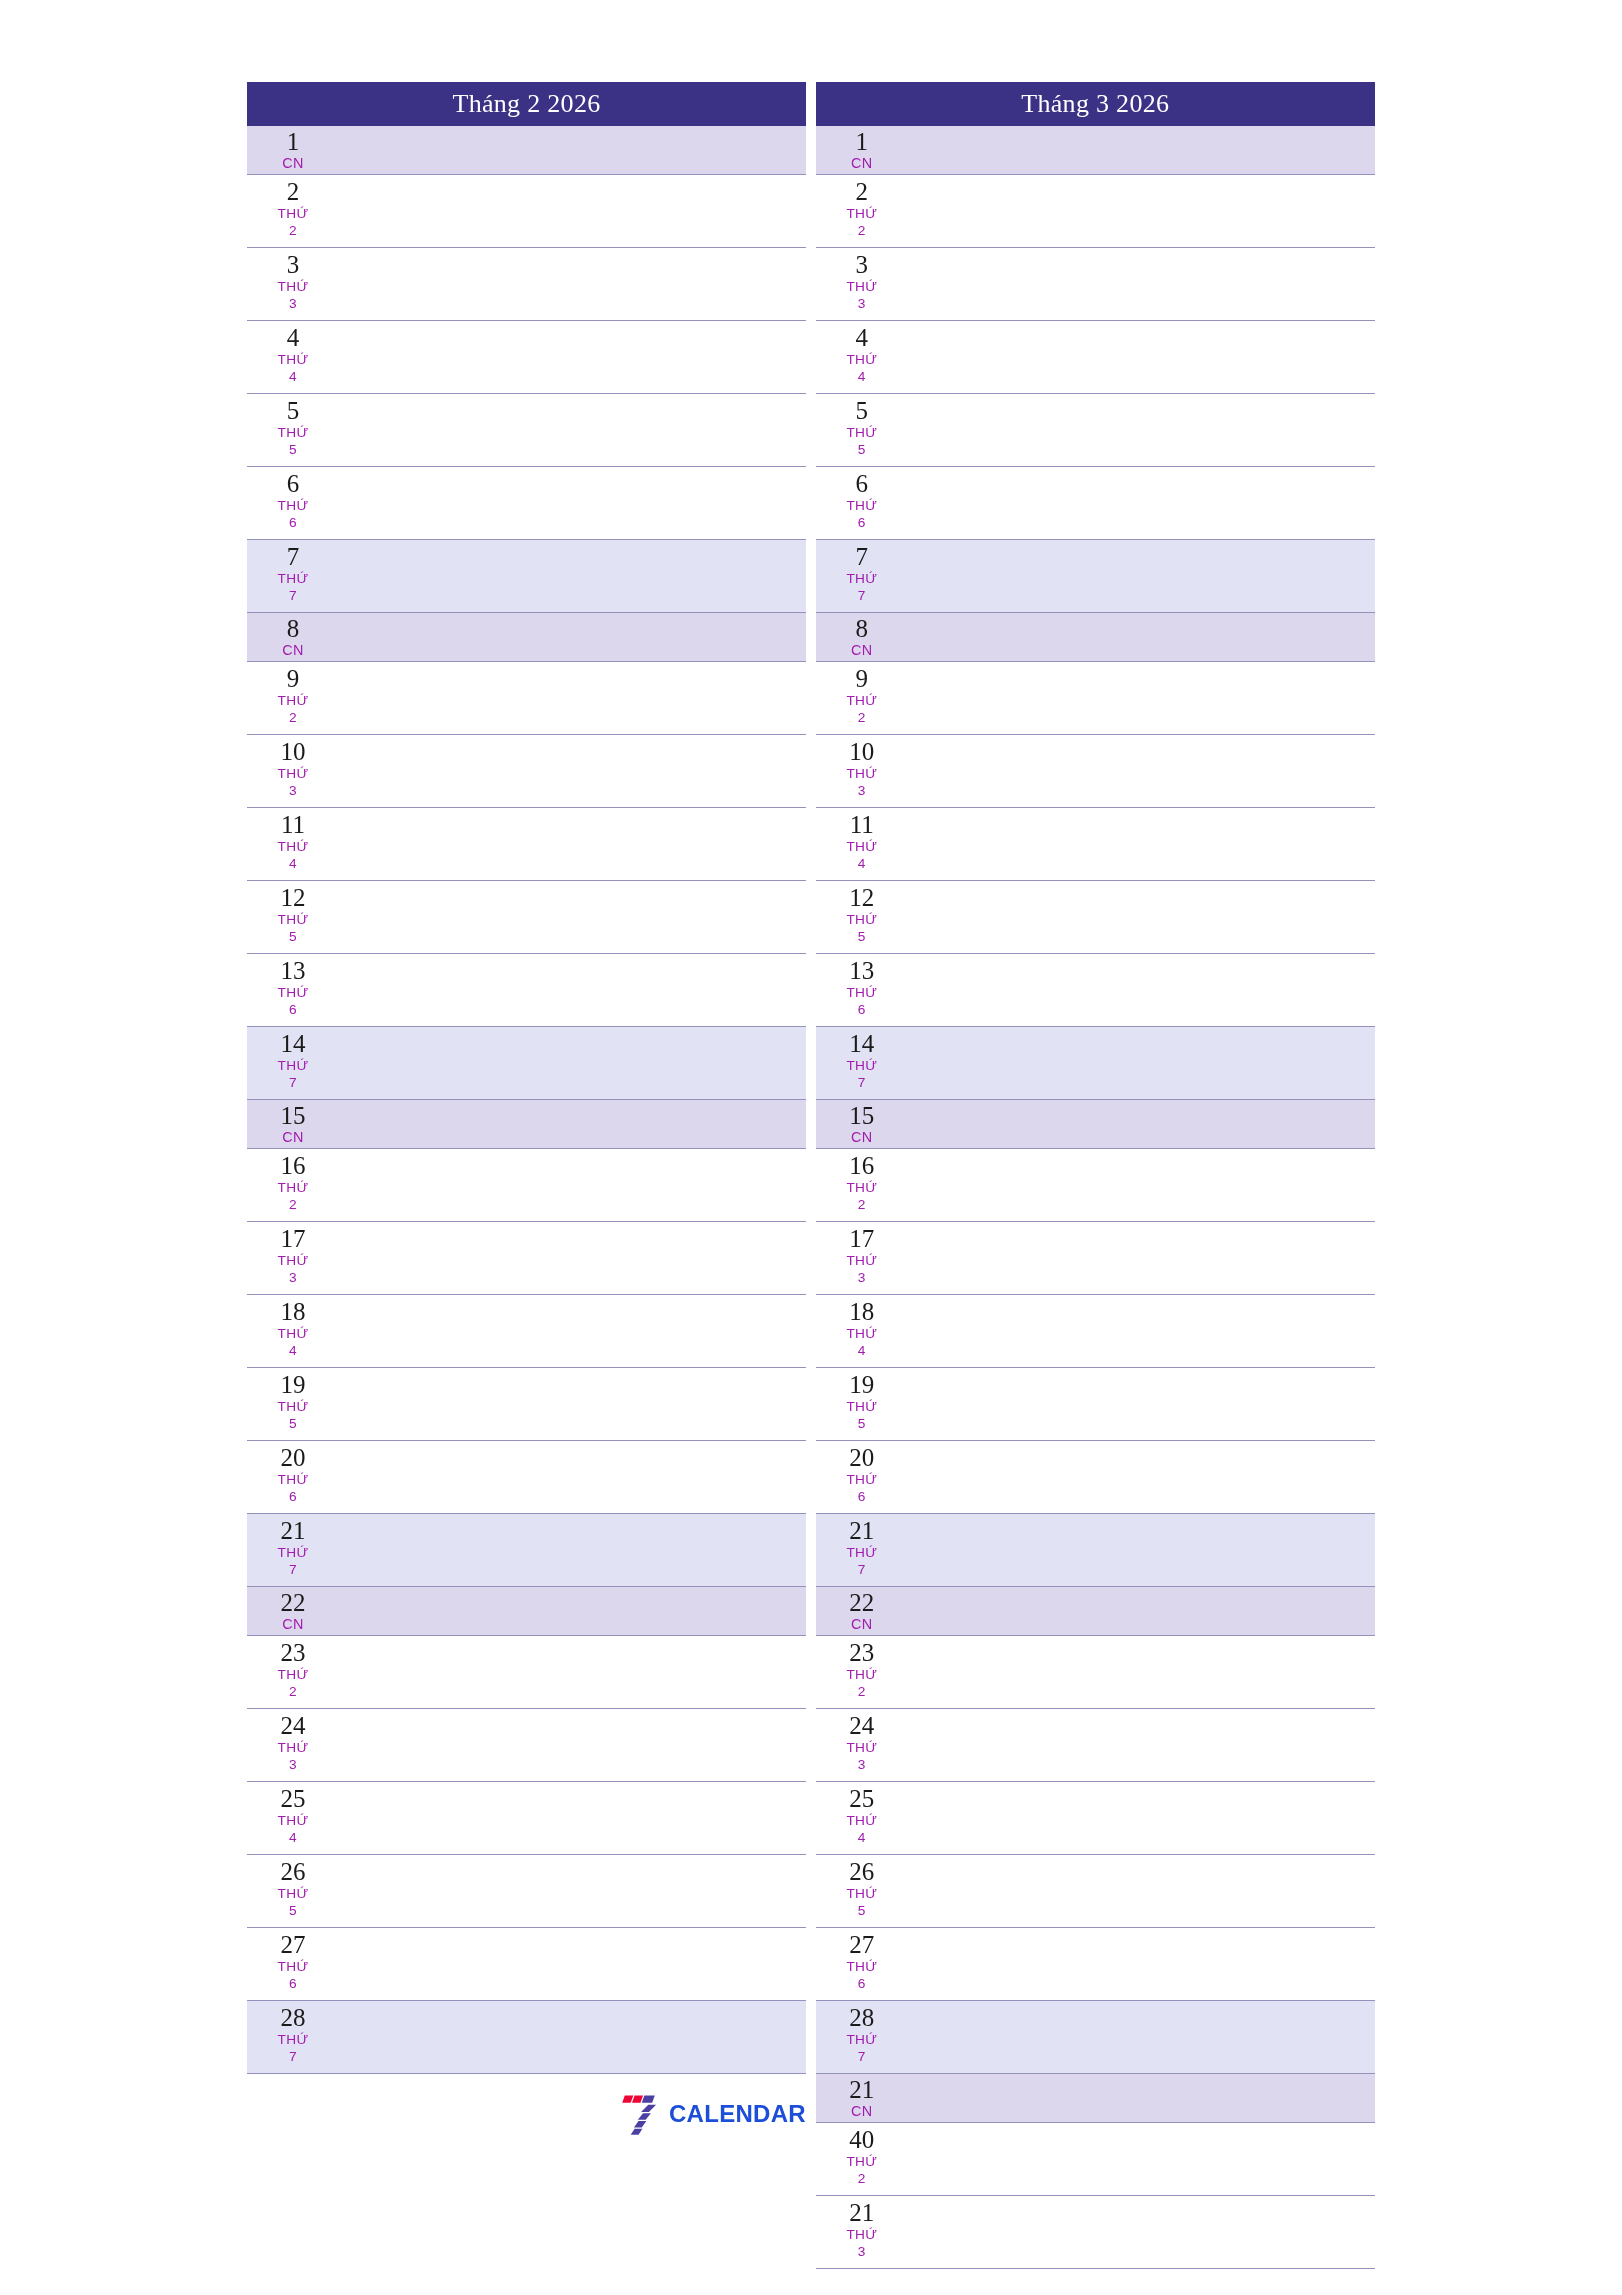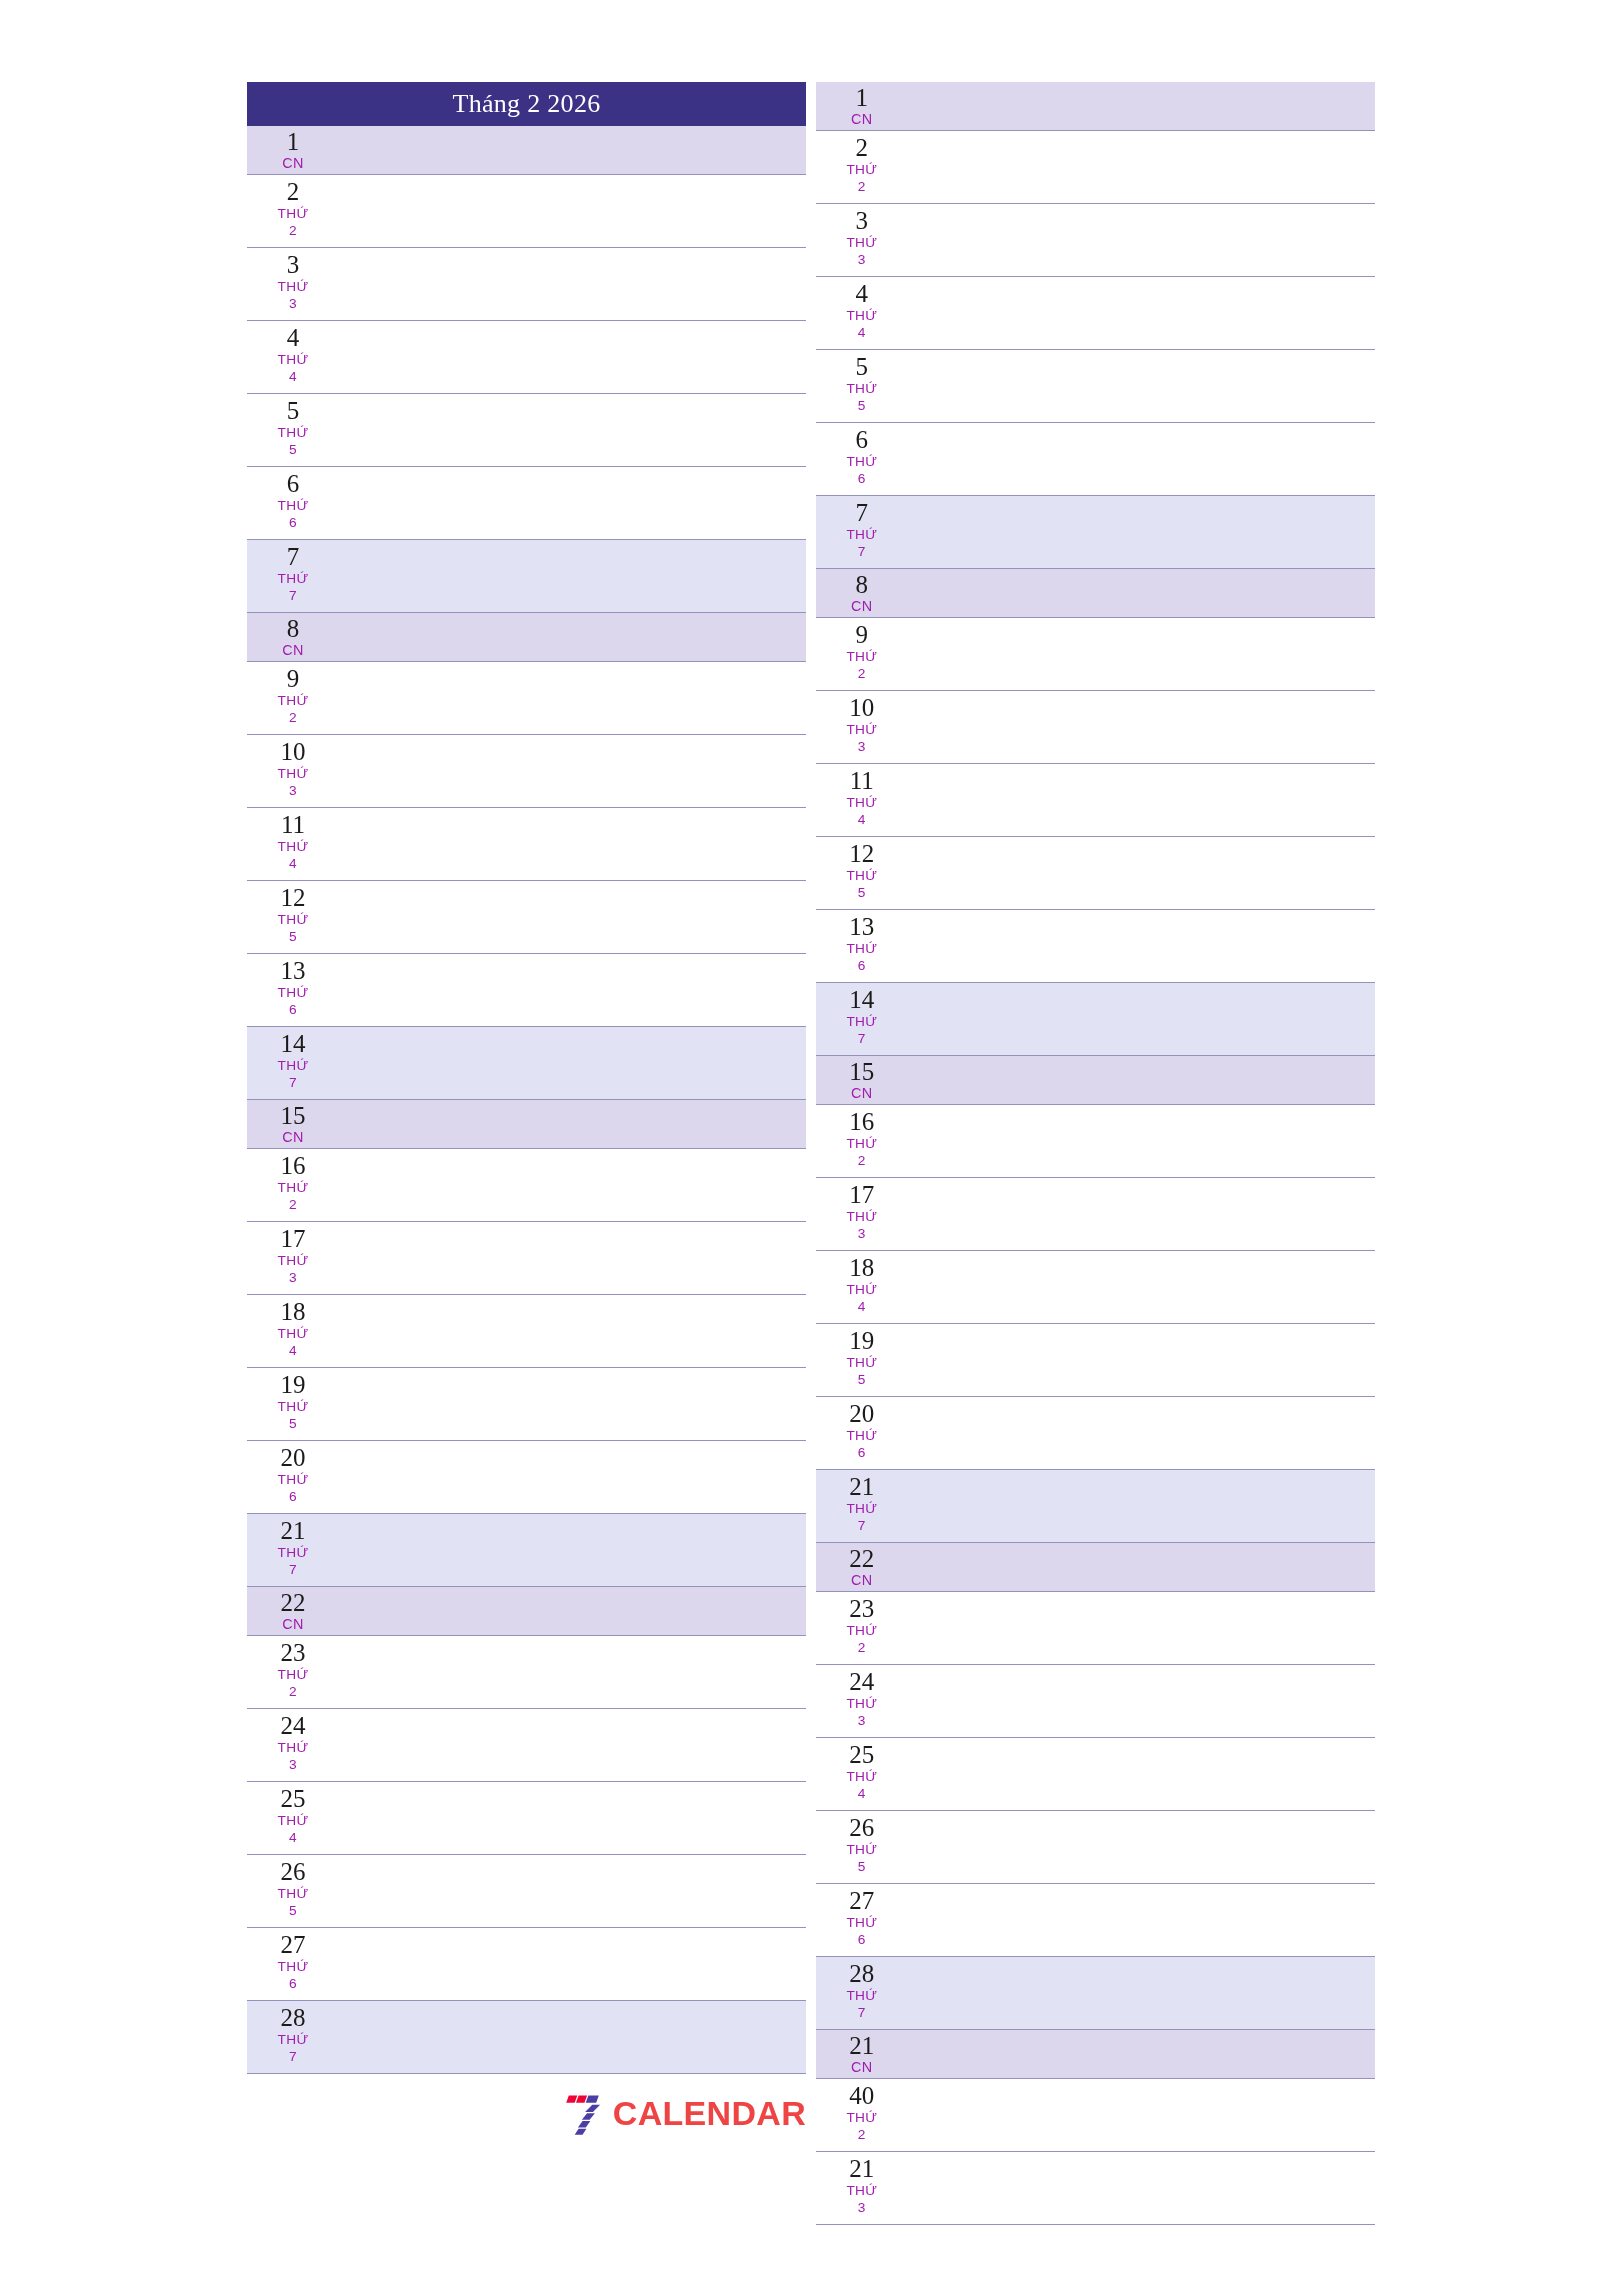--- a/index.html
+++ b/index.html
@@ -154,24 +154,24 @@
     width: 43px;
     height: 41px;
     position: relative;
     margin-right: 9.2px;
     flex: 0 0 auto;
   }
 
   .brand-word {
     font-family: "Liberation Sans", "DejaVu Sans", sans-serif;
     font-weight: 700;
-    font-size: 34px;
+    font-size: 24px;
     line-height: 27.5px;
     letter-spacing: 0.3px;
-    color: #ef4444;
+    color: #1d4ed8;
     text-align: center;
   }
 </style>
 </head>
 <body>
 
 <div id="page">
   <div id="planner">
       <div class="month-col">
         <div class="month-header">Tháng 2 2026</div>
@@ -462,20 +462,21 @@
                 <polygon points="48,16 60,16 49,27 37,27" fill="#4b3fa3"></polygon>
                 <polygon points="40,29 52,29 44,39 32,39" fill="#4b3fa3"></polygon>
                 <polygon points="33,41 45,41 38,51 26,51" fill="#4b3fa3"></polygon>
                 <polygon points="27,53 39,53 33,62 21,62" fill="#4b3fa3"></polygon>
               </g>
             </svg></div>
           <div class="brand-word">CALENDAR</div>
         </div>
       </div>
       <div class="month-col">
+        <div class="month-header">Tháng 3 2026</div>
         <div class="days">
           <div class="day-row sunday">
             <div class="day-label">
               <span class="day-num">1</span>
               <span class="dow">
                 <span class="dow-word">CN</span>
               </span>
             </div>
             <div class="write-area"></div>
           </div>

